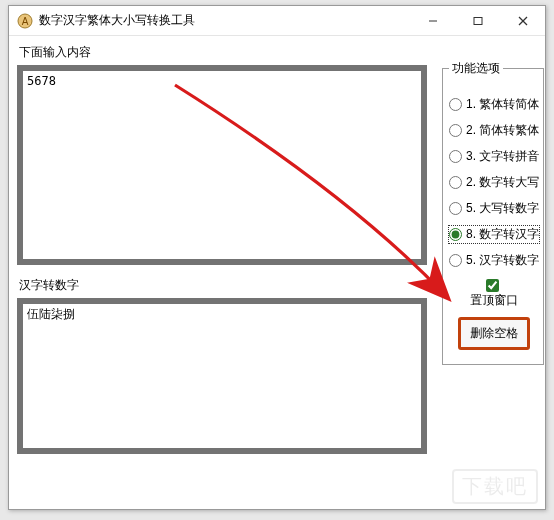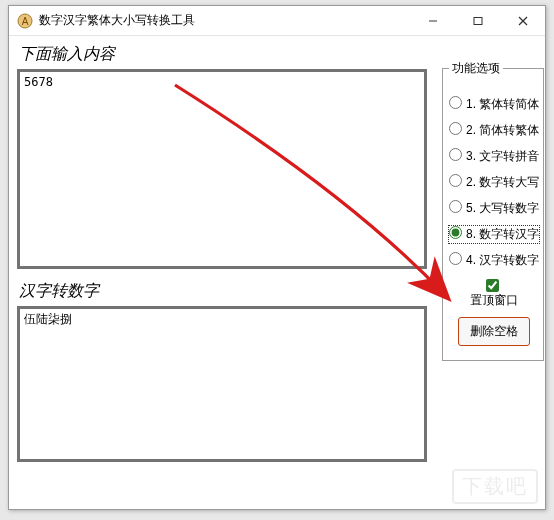--- a/index.html
+++ b/index.html
@@ -52,28 +52,27 @@
     display: flex;
     padding: 6px 8px 8px 8px;
   }
   .left {
     flex: 1;
     display: flex;
     flex-direction: column;
     min-width: 0;
   }
   .lbl {
-    font-size: 16px;
+    font-size: 12px;
     margin: 2px 0 4px 2px;
-    font-style: italic;
   }
   textarea.inputbox {
     width: 100%;
     resize: none;
-    border: 3px solid #737373;
+    border: 6px solid #737373;
     padding: 2px 4px;
     font-family: "SimSun", monospace;
     font-size: 12px;
     line-height: 1.4;
     outline: none;
   }
   #input-area { height: 200px; }
   #output-area { height: 156px; margin-bottom: 0;}
   .spacer-mid { height: 10px; }
   .right {
@@ -87,21 +86,21 @@
     border: 1px solid #9c9c9c;
     padding: 10px 4px 8px 6px;
     margin: 0;
   }
   fieldset.optgroup legend {
     padding: 0 3px;
     font-size: 12px;
   }
   .radio-row {
     display: flex;
-    align-items: flex-start;
+    align-items: center;
     margin: 9px 0;
     cursor: pointer;
     white-space: nowrap;
     font-size: 12px;
   }
   .radio-row input[type=radio] {
     margin: 0 4px 0 0;
     accent-color: #2a7a2a;
   }
   .radio-row.selected {
@@ -118,21 +117,21 @@
     margin:0 4px 0 0;
     accent-color: #2a7a2a;
   }
   .btn {
     display:block;
     width: 72px;
     margin: 6px auto;
     padding: 5px 0;
     text-align:center;
     font-size:12px;
-    border: 1px solid #c2410c;
+    border: 3px solid #c2410c;
     border-radius: 3px;
     background: #f7f7f7;
     cursor:pointer;
   }
   
   .arrow-svg {
     position:absolute;
     left: 0; top: 0;
     width: 554px; height: 520px;
     pointer-events: none;
@@ -215,21 +214,21 @@
             <label class="radio-row">
               <input type="radio" name="opt" style="">
               <span>5. 大写转数字</span>
             </label>
             <label class="radio-row selected">
               <input type="radio" name="opt" checked="" style="">
               <span>8. 数字转汉字</span>
             </label>
             <label class="radio-row">
               <input type="radio" name="opt" style="">
-              <span>4. 汉字转数字</span>
+              <span>5. 汉字转数字</span>
             </label>
           </div>
         <label class="chk-row">
           <input type="checkbox" id="ontop-cb" checked="" style="">
           <span>置顶窗口</span>
         </label>
         <div class="btn">删除空格</div>
       </fieldset>
     </div>
   </div>

